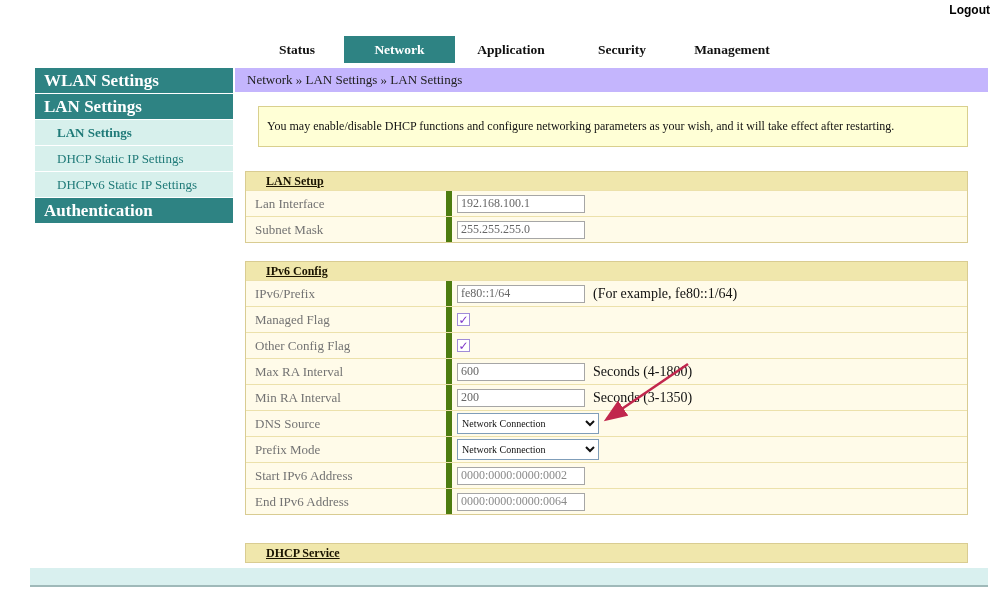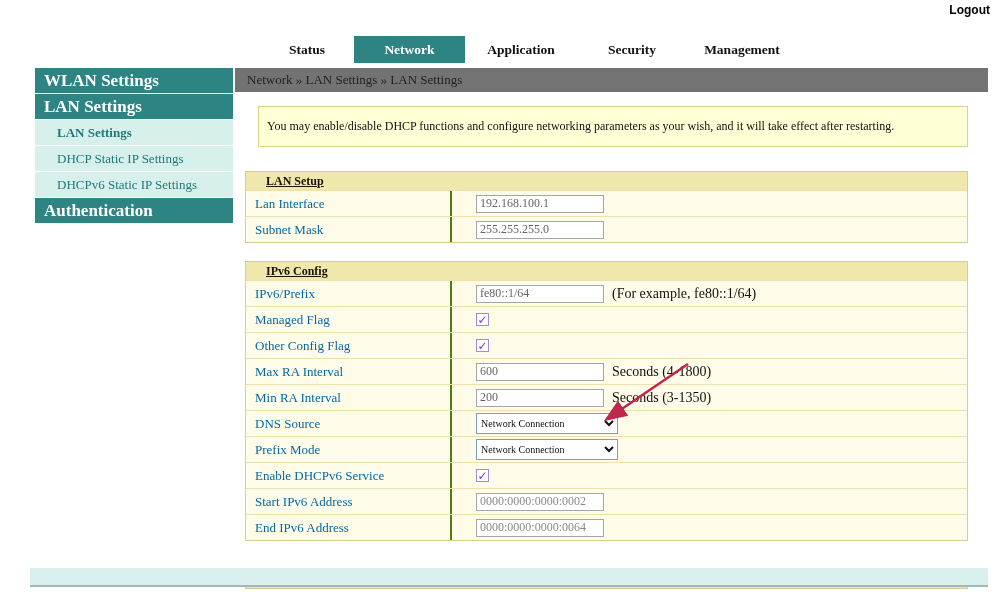--- a/index.html
+++ b/index.html
@@ -12,21 +12,21 @@
 
   
   .logout {
     position: absolute; top: 3px; right: 16px;
     font-family: "Liberation Sans", sans-serif;
     font-size: 12px; font-weight: bold; color: #000;
     text-decoration: none; cursor: pointer;
   }
 
   
-  .tabs { position: absolute; left: 260px; top: 36px; height: 27px; display: flex; }
+  .tabs { position: absolute; left: 250px; top: 36px; height: 27px; display: flex; }
   .tab {
     height: 27px; line-height: 27px; text-align: center;
     font-weight: bold; font-size: 13.5px; color: #111; cursor: pointer;
   }
   .tab.w1 { width: 94px; } .tab.w2 { width: 111px; } .tab.w3 { width: 110px; }
   .tab.w4 { width: 112px; } .tab.w5 { width: 110px; }
   .tab.active { background: #2e8383; color: #fff; }
 
   
   .sidebar { position: absolute; left: 35px; top: 68px; width: 198px; }
@@ -36,41 +36,41 @@
   }
   .side-sub {
     height: 25px; line-height: 25px; background: #d7f0ec; color: #1f7a78;
     font-size: 13px; padding-left: 22px; margin-bottom: 1px; cursor: pointer;
   }
   .side-sub.selected { font-weight: bold; }
 
   
   .content { position: absolute; left: 235px; top: 68px; width: 753px; }
   .breadcrumb {
-    height: 24px; line-height: 24px; background: #737373;
+    height: 24px; line-height: 24px; background: #c4b5fd;
     font-size: 13px; color: #222; padding-left: 12px;
   }
   .notice {
     margin: 14px 0 0 23px; width: 710px;
     background: #ffffd6; border: 1px solid #d9d08e;
     font-size: 12px; color: #111; padding: 12px 8px;
   }
 
   .table { margin-left: 10px; width: 723px; border: 1px solid #d9cc92; background: #fffbe9; }
   .t1 { margin-top: 24px; } .t2 { margin-top: 18px; } .t3 { margin-top: 28px; }
   .section-header {
     height: 18px; line-height: 18px; background: #f0e7ac;
     font-weight: bold; font-size: 12px; padding-left: 20px; color: #1a1400; text-decoration: underline;
   }
   .row { display: flex; height: 26px; border-top: 1px solid #ece1ab; }
   .cell.label {
     width: 206px; padding-left: 9px; display: flex; align-items: center;
-    font-size: 13px; color: #0369a1; border-right: 2px solid #4d7c0f;
-  }
-  .cell.field { flex: 1; display: flex; align-items: center; padding-left: 5px; margin-left: 19px; }
+    font-size: 13px; color: #737373; border-right: 6px solid #4d7c0f;
+  }
+  .cell.field { flex: 1; display: flex; align-items: center; padding-left: 5px; }
 
   .txt {
     width: 128px; height: 18px; border: 1px solid #a6a6a6; background: #fff;
     font-family: inherit; font-size: 12px; color: #666; padding: 0 3px;
   }
   .txt.dim { color: #8a8a8a; }
   .hint { margin-left: 8px; font-size: 14px; color: #111; }
   .checkbox {
     width: 13px; height: 13px; background: #fff; border: 1px solid #a08cd8;
     display: flex; align-items: center; justify-content: center; cursor: pointer;
@@ -190,26 +190,20 @@
 
       <div class="row">
         <div class="cell label">Prefix Mode</div>
         <div class="cell field">
           <select class="sel">
             <option>Network Connection</option>
           </select>
         </div>
       </div>
 
-      <div class="row">
-        <div class="cell label">Enable DHCPv6 Service</div>
-        <div class="cell field">
-          <span class="checkbox checked"></span>
-        </div>
-      </div>
 
       <div class="row">
         <div class="cell label">Start IPv6 Address</div>
         <div class="cell field">
           <input type="text" class="txt dim" value="0000:0000:0000:0002" style="">
         </div>
       </div>
 
       <div class="row">
         <div class="cell label">End IPv6 Address</div>

